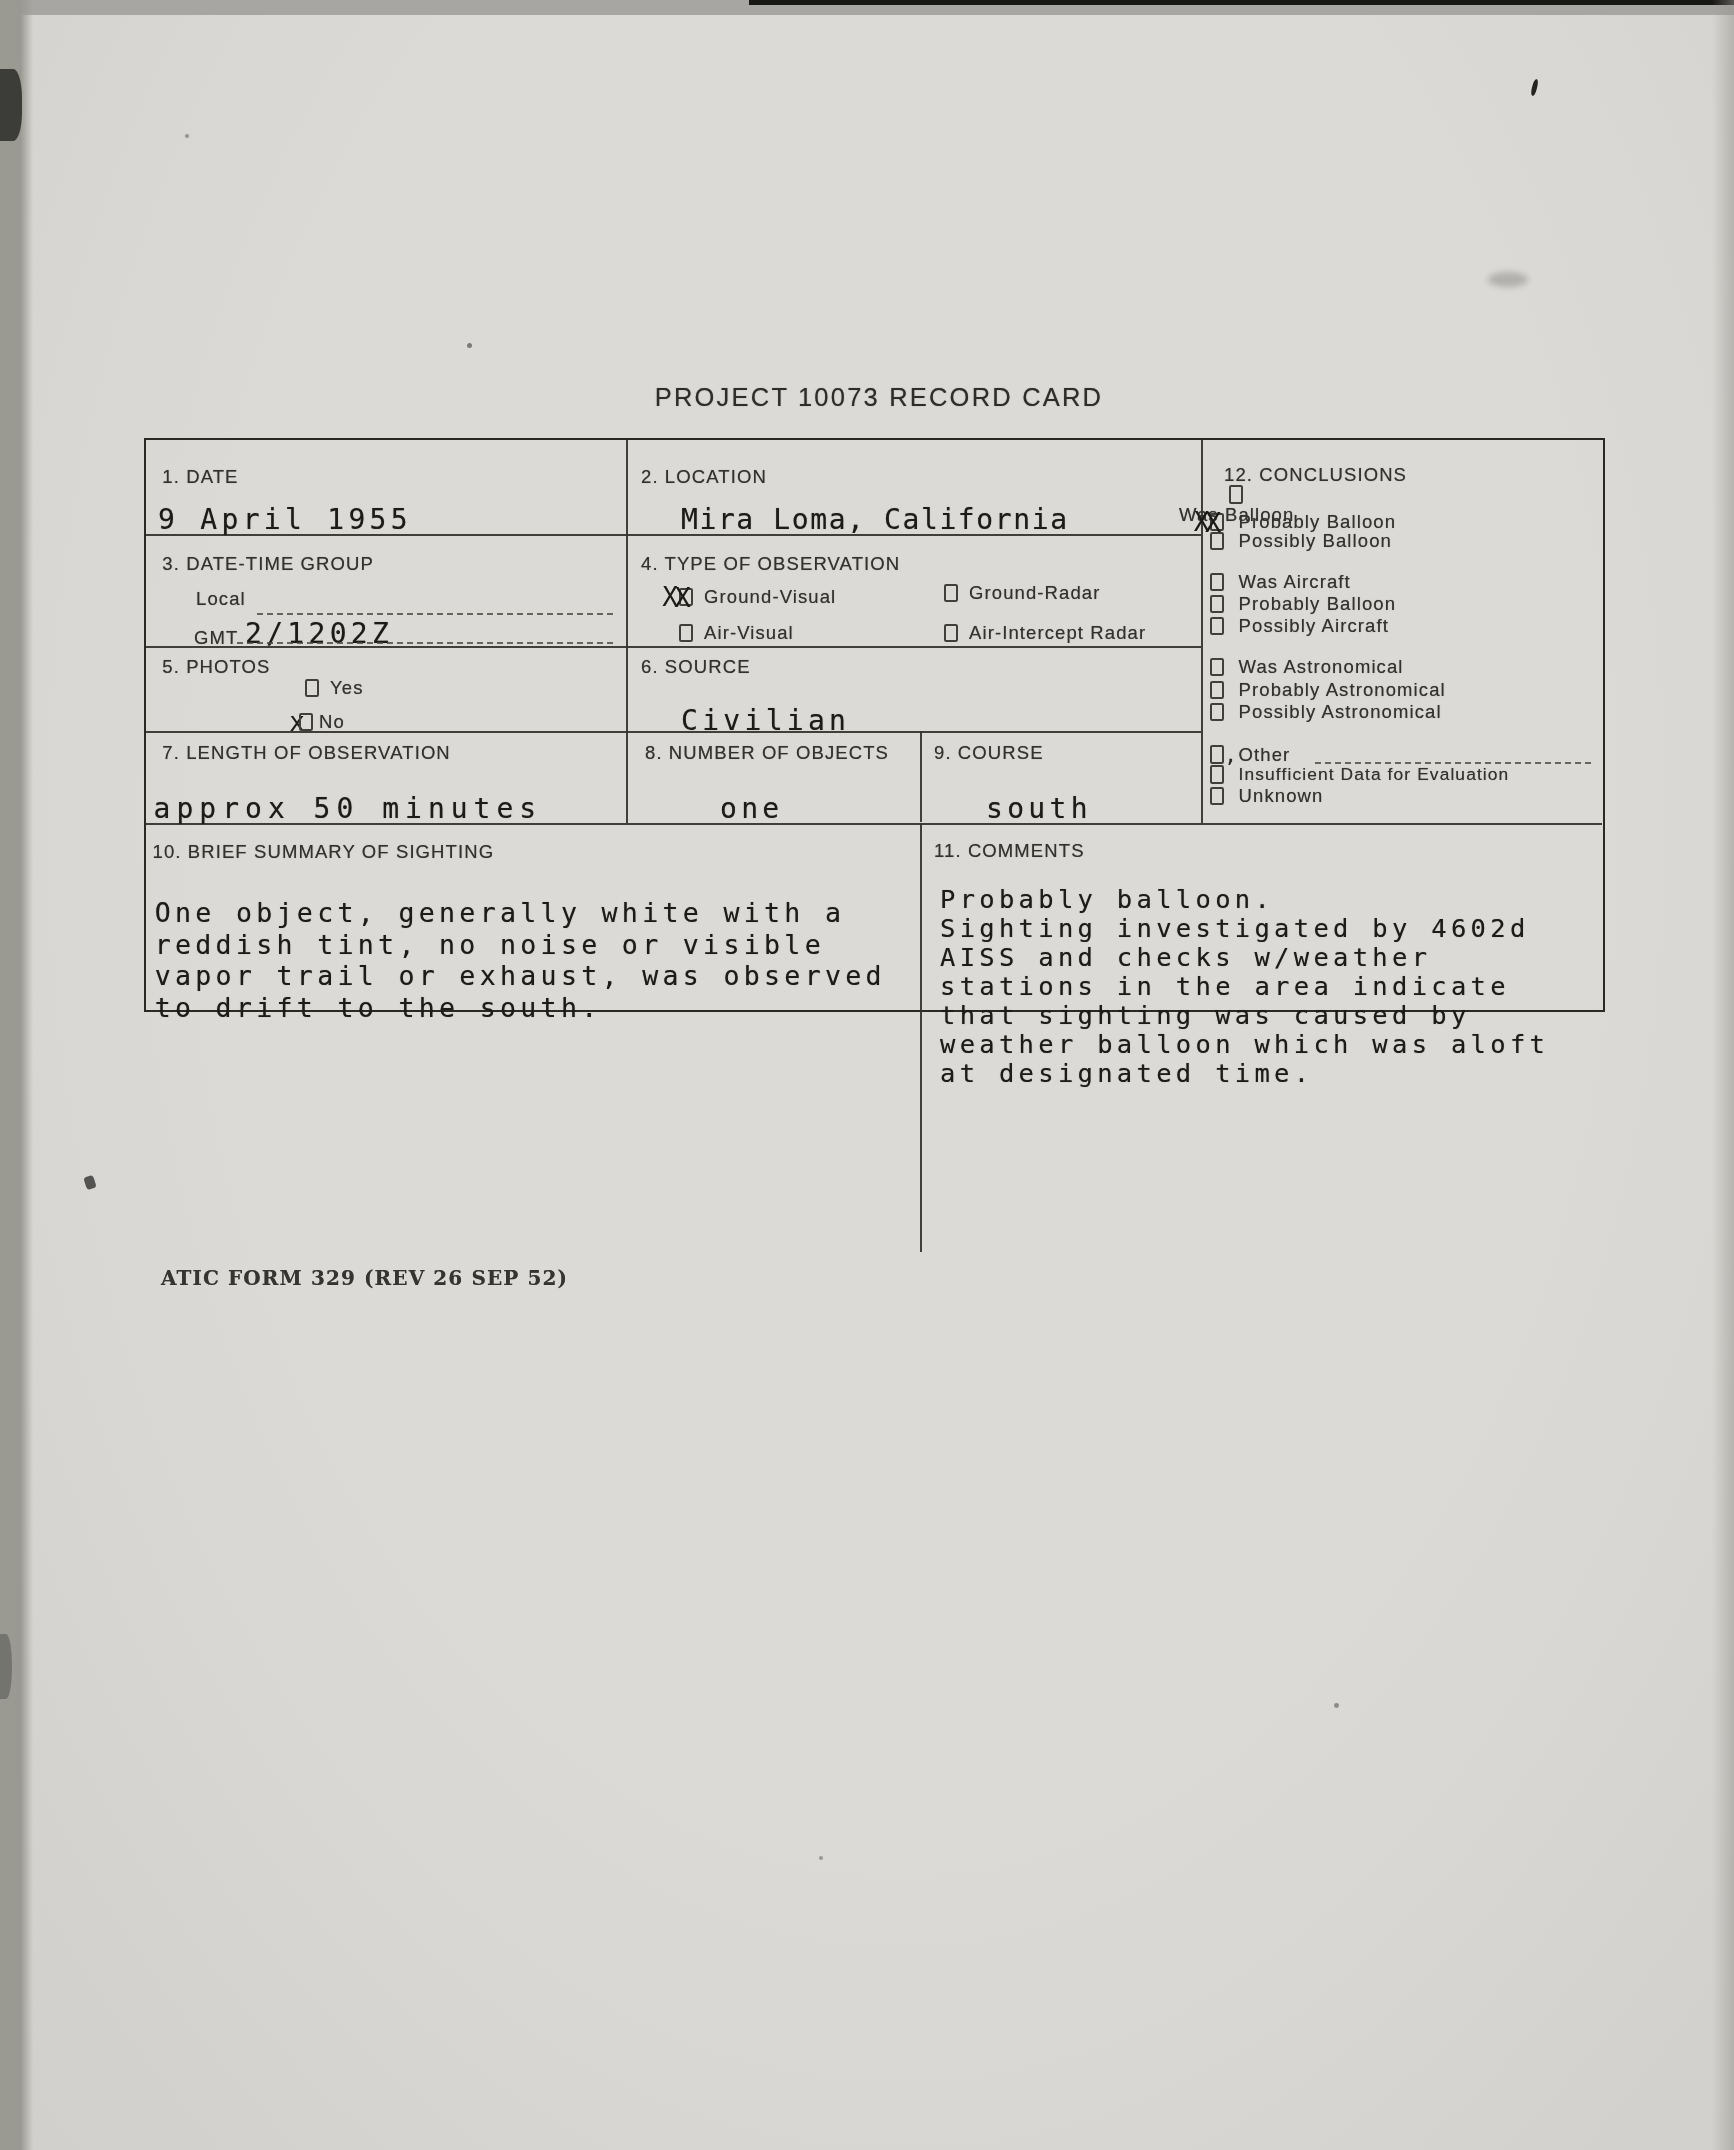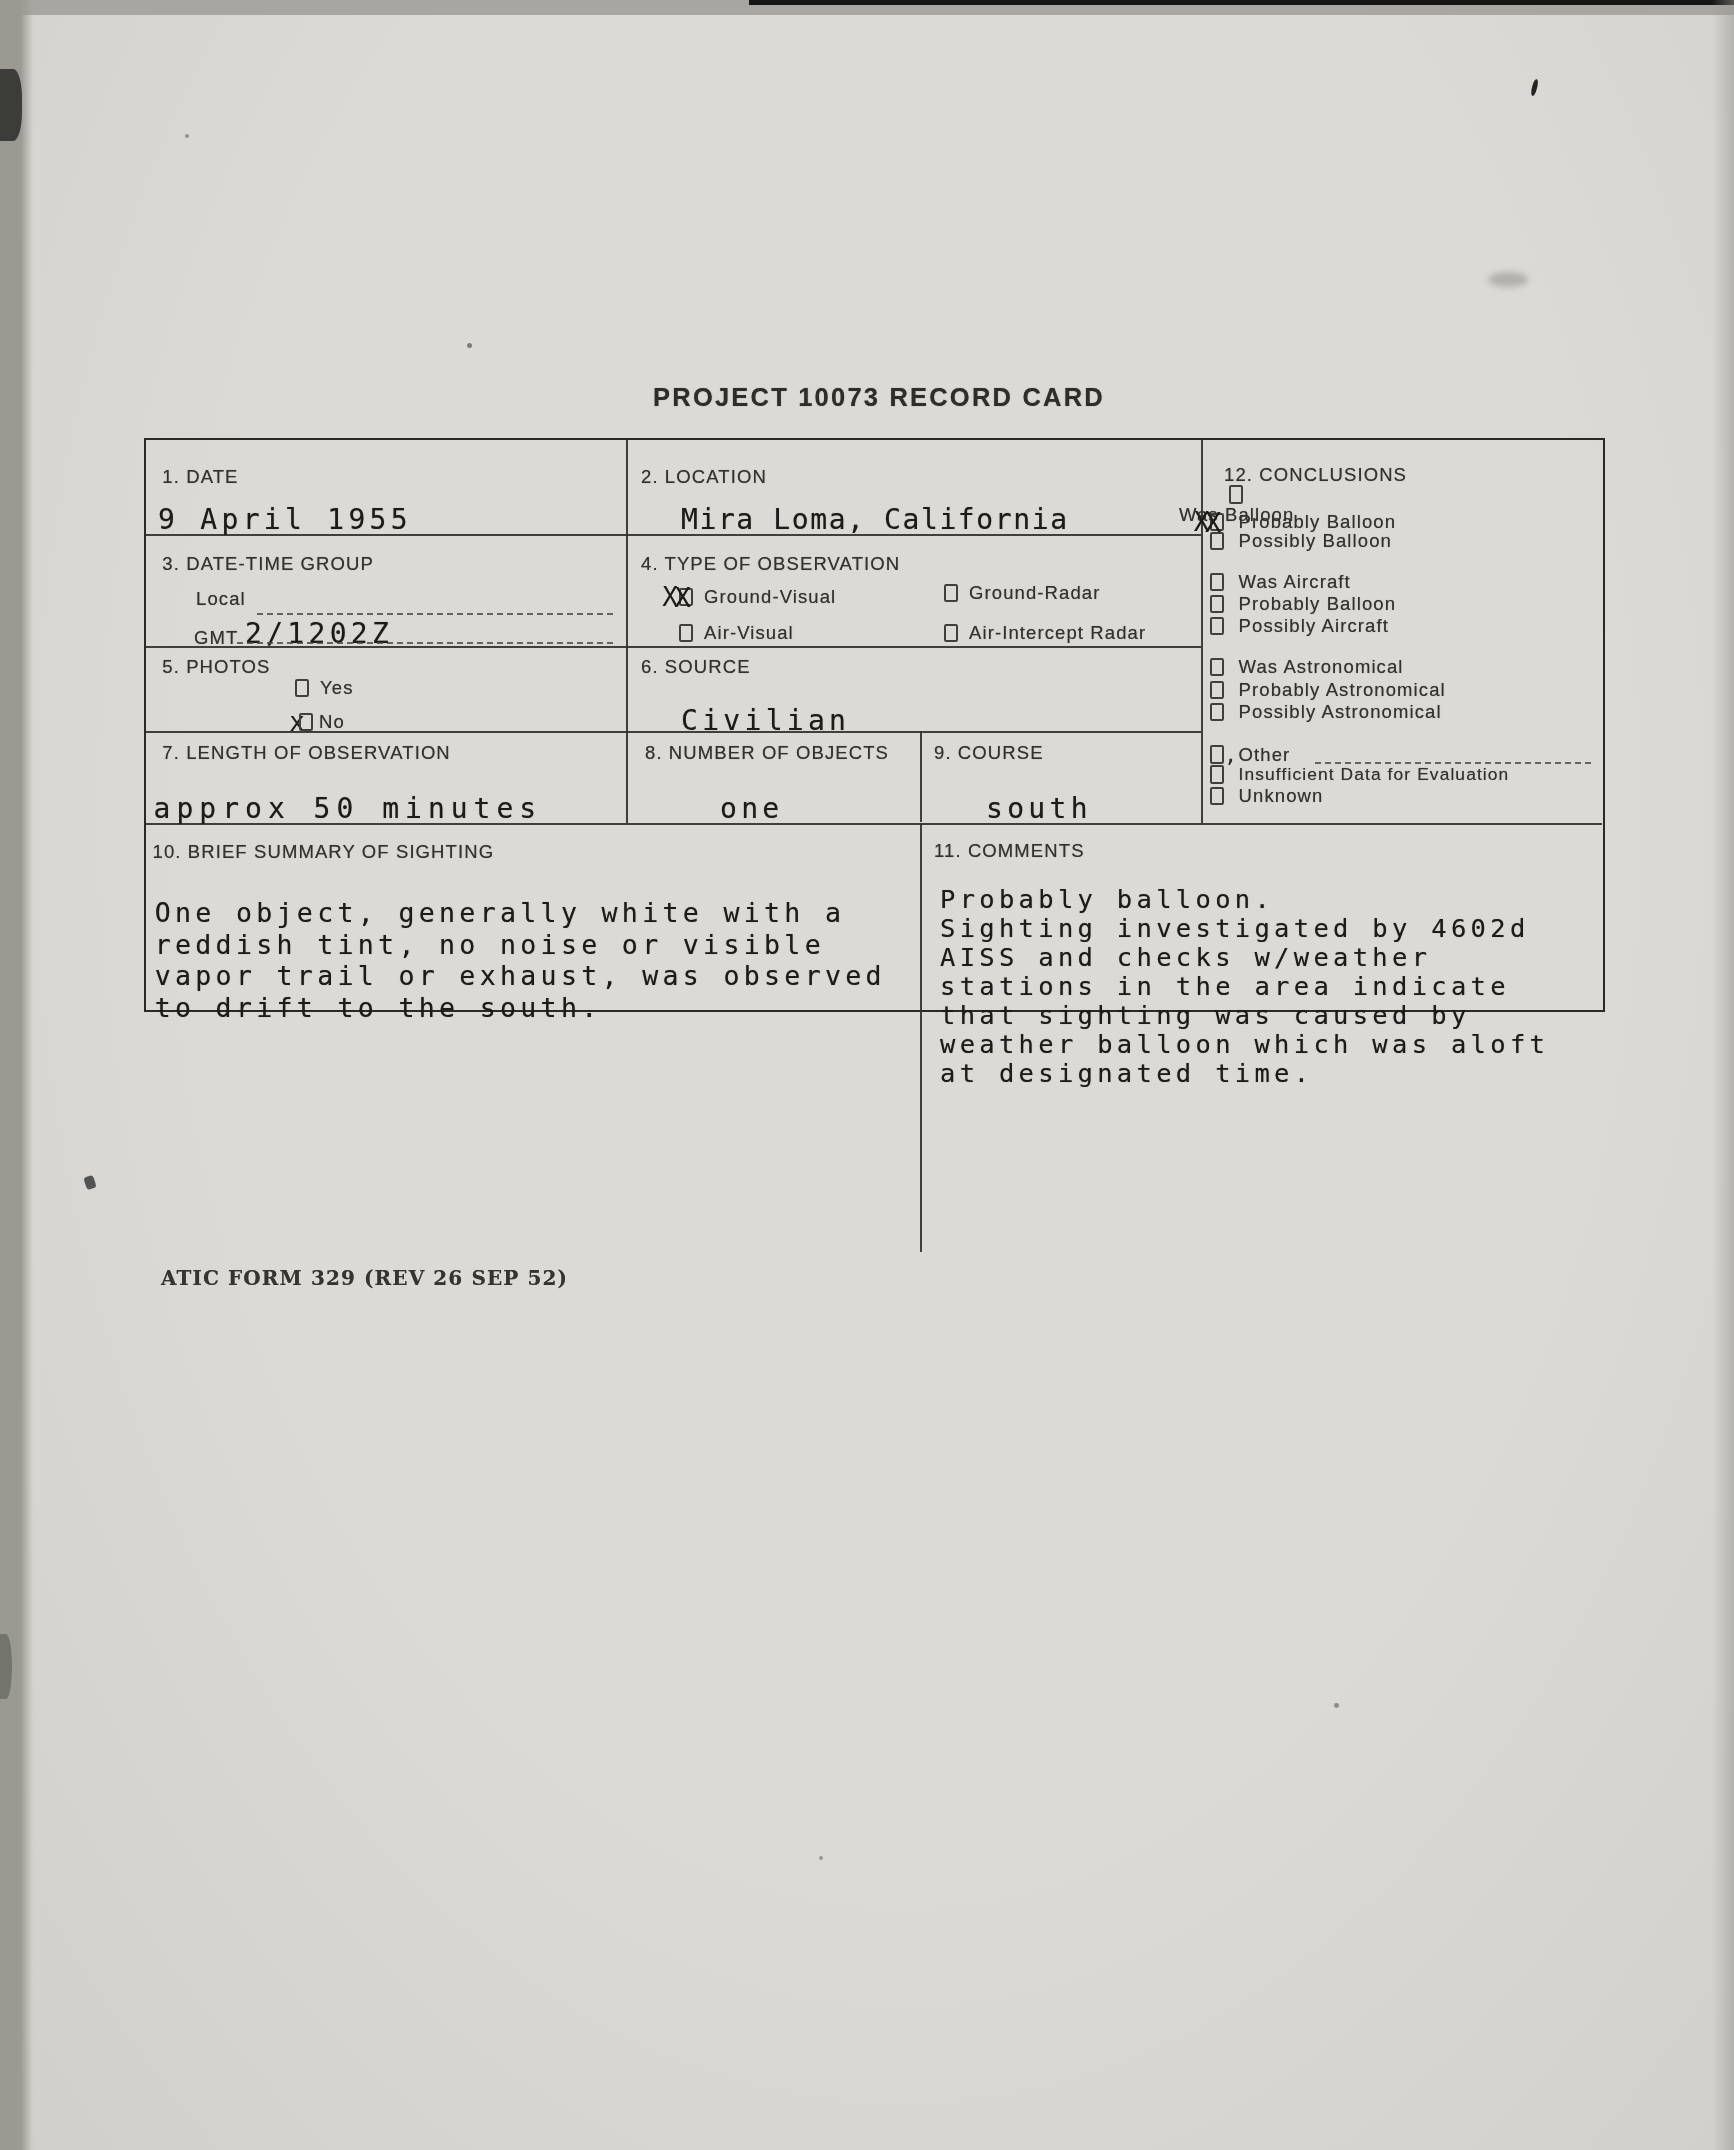--- a/index.html
+++ b/index.html
@@ -17,21 +17,21 @@
     background:linear-gradient(to left,rgba(150,149,144,.55),rgba(150,149,144,0));}
   .blotch1{position:absolute;left:0;top:69px;width:22px;height:72px;background:#2b2b28;border-radius:0 40% 40% 0;opacity:.85;}
   .blotch2{position:absolute;left:0;top:1634px;width:12px;height:65px;background:rgba(70,70,66,.45);border-radius:0 50% 50% 0;}
   .speck{position:absolute;border-radius:50%;}
   .apostrophe{position:absolute;left:1532px;top:79px;width:4.9px;height:17.4px;background:#232321;border-radius:45%;transform:rotate(14deg);}
   .smudge{position:absolute;left:1488px;top:272px;width:40px;height:15px;background:rgba(110,109,104,.38);border-radius:50%;filter:blur(3.3px);}
   .checkmark-speck{position:absolute;left:85px;top:1176px;width:9.8px;height:13px;background:rgba(32,32,30,.72);border-radius:30%;transform:rotate(-18deg);}
 
   
   .doc-title{position:absolute;left:624px;top:383px;width:510px;text-align:center;
-    font-size:25.5px;letter-spacing:2.2px;color:#2e2d2a;font-weight:700;
+    font-size:25.5px;letter-spacing:2.2px;color:#2e2d2a;font-weight:400;
     text-shadow:0 0 1.1px rgba(40,40,36,.55);}
   .form-id{position:absolute;left:161px;top:1266px;
     font-family:"DejaVu Serif", serif;font-weight:700;font-size:20px;letter-spacing:1.1px;color:#353430;
     text-shadow:0 0 0.5px rgba(40,40,36,.5);}
 
   
   .card{position:absolute;left:144px;top:438px;width:1461px;height:574px;box-sizing:border-box;
     border:2.7px solid #2a2924;}
   .hline,.vline{position:absolute;background:#33322d;filter:blur(0.3px);opacity:.92;}
   .hline{height:2.2px;}
@@ -118,21 +118,21 @@
   <div class="opt-row" style="left:533px;top:182px;">
     <span class="cb"></span>
     <span class="opt-label">Air-Visual</span>
   </div>
   <div class="opt-row" style="left:798px;top:182px;">
     <span class="cb"></span>
     <span class="opt-label">Air-Intercept Radar</span>
   </div>
 
   <div class="flabel" style="left:16.3px;top:216px;">5. PHOTOS</div>
-  <div class="opt-row" style="left:149px;top:237px;text-align:right;">
+  <div class="opt-row" style="left:159px;top:237px;text-align:right;">
     <span class="cb"></span>
     <span class="opt-label">Yes</span>
   </div>
   <div class="opt-row" style="left:137px;top:267px;">
     <span class="pre" style="width:22px;margin-right:-6.5px;">x</span>
     <span class="cb"></span>
     <span class="opt-label" style="margin-left:6.5px;">No</span>
   </div>
 
   <div class="flabel" style="left:495px;top:216px;">6. SOURCE</div>

